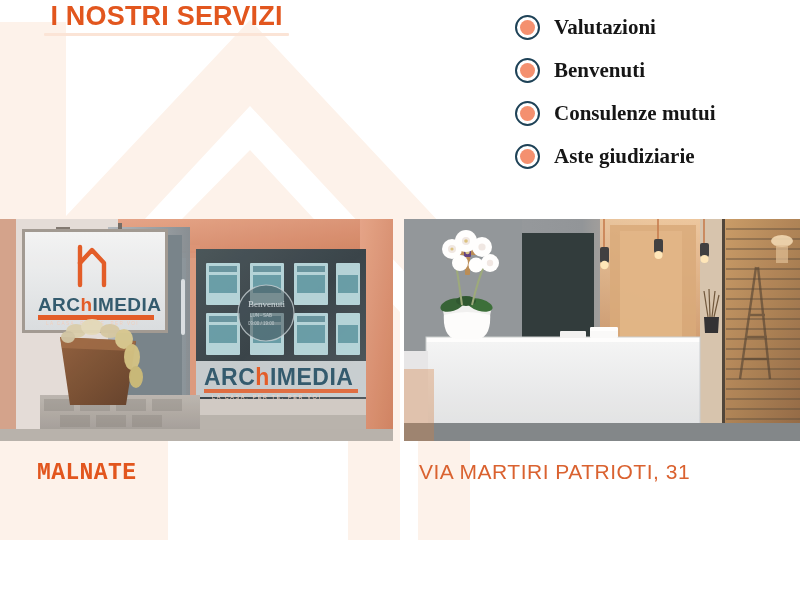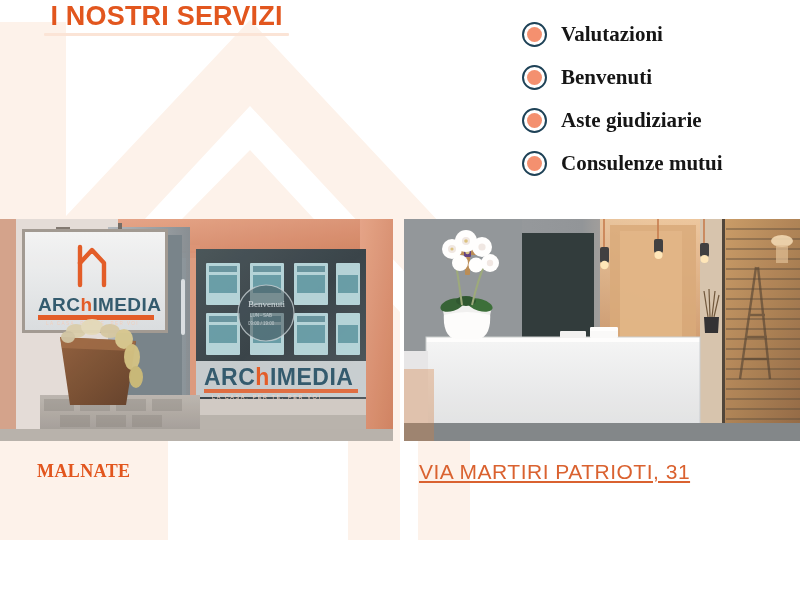--- a/index.html
+++ b/index.html
@@ -66,21 +66,21 @@
     background: #FBE4D6;
     border-radius: 1px;
   }
 
   
   .services {
     position: absolute;
     left: 511px;
     top: 2px;
     z-index: 5;
-    margin: 11px;
+    margin: 4px;
     padding: 0;
     list-style: none;
   }
   .service-item {
     display: flex;
     align-items: center;
     height: 43px;
   }
   .bullet {
     flex: 0 0 auto;
@@ -126,35 +126,34 @@
   
   .caption {
     position: absolute;
     z-index: 5;
     white-space: nowrap;
     line-height: 1;
   }
   .caption-city {
     left: 37px;
     top: 462px;
-    font-family: Liberation Serif, serif;
+    font-family: Liberation Mono, monospace;
     font-weight: 700;
-    font-size: 18px;
+    font-size: 23px;
     letter-spacing: 0.4px;
     color: #E2561E;
   }
   .caption-address {
     left: 419px;
     top: 461px;
     font-family: "Liberation Sans", sans-serif;
     font-weight: 400;
     font-size: 21px;
     letter-spacing: 0.5px;
     color: #DA6230;
-    text-decoration: underline;
   }
 
   
   .footer-bar {
     position: absolute;
     left: 0;
     top: 540px;
     width: 800px;
     height: 60px;
     background: #0A4060;
@@ -194,27 +193,27 @@
     <li class="service-item">
       <span class="bullet">
           <span class="bullet-dot"></span>
         </span>
       <span class="service-label">Benvenuti</span>
     </li>
     <li class="service-item">
       <span class="bullet">
           <span class="bullet-dot"></span>
         </span>
-      <span class="service-label">Aste giudiziarie</span>
+      <span class="service-label">Consulenze mutui</span>
     </li>
     <li class="service-item">
       <span class="bullet">
           <span class="bullet-dot"></span>
         </span>
-      <span class="service-label">Consulenze mutui</span>
+      <span class="service-label">Aste giudiziarie</span>
     </li>
   </ul>
 
   <div class="photo photo-left">
     <svg viewBox="0 0 393 222" preserveAspectRatio="xMidYMid slice">
       <defs>
         <linearGradient id="skyWall" x1="0" y1="0" x2="0" y2="1">
           <stop offset="0" stop-color="#E7E2DC"></stop>
             <stop offset="1" stop-color="#CFC7C0"></stop>
         </linearGradient>

